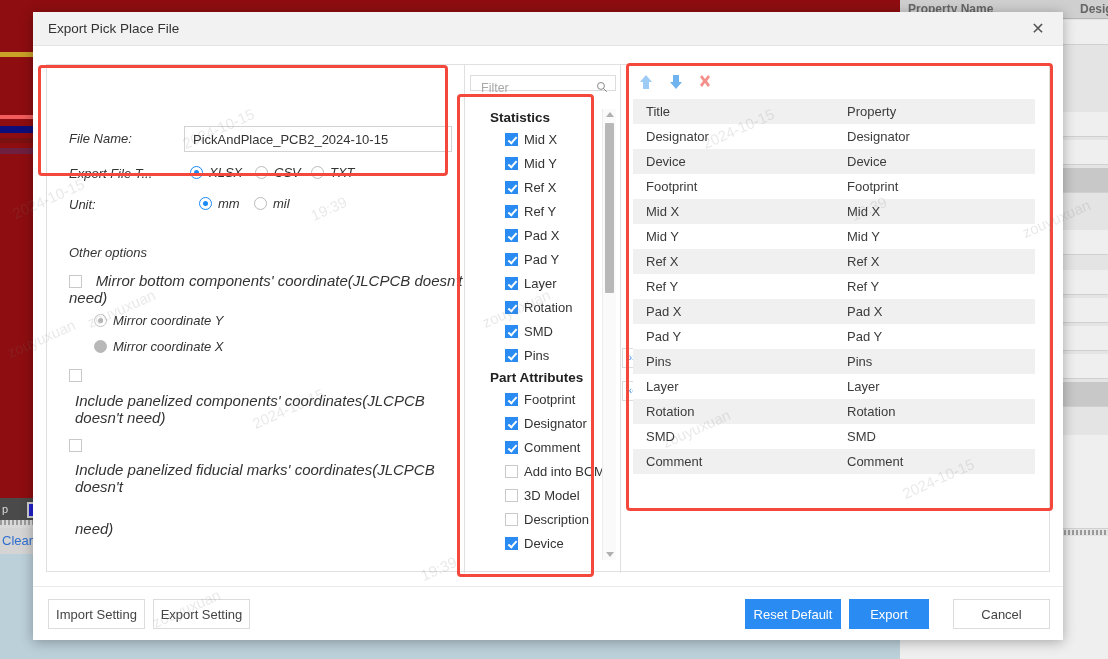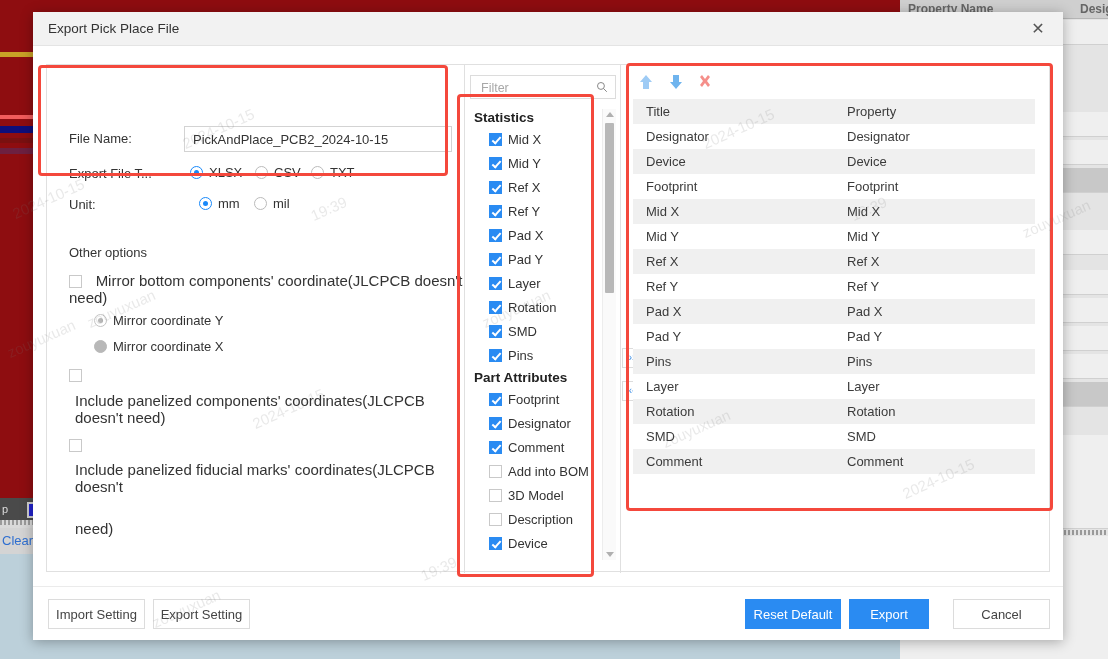--- a/index.html
+++ b/index.html
@@ -198,21 +198,21 @@
     left: 13px; top: 18px;
     width: 1004px; height: 508px;
     border: 1px solid #e0e0e0;
     box-sizing: border-box;
   }
   .vdiv1 { position: absolute; left: 417px; top: 0; width: 1px; height: 508px; background: #e0e0e0; }
   .vdiv2 { position: absolute; left: 573px; top: 0; width: 1px; height: 508px; background: #e0e0e0; }
 
   
   .left-col { position: absolute; left: 0; top: 0; width: 417px; height: 508px; }
-  .row { position: absolute; }
+  .row { position: absolute; font-style: italic; }
   .lbl { color: #333; font-size: 13px; }
   .filename-input {
     position: absolute;
     left: 137px; top: 61px;
     width: 268px; height: 26px;
     border: 1px solid #d3d3d3;
     box-sizing: border-box;
     padding: 0 8px;
     font-family: "Liberation Sans", sans-serif;
     font-size: 13px;
@@ -272,21 +272,21 @@
     transform: rotate(42deg);
   }
 
   .opt-text { font-size: 15px; color: #333; }
 
   
   .mid-col { position: absolute; left: 418px; top: 0; width: 155px; height: 508px; }
   .filter-box {
     position: absolute;
     left: 5px; top: 10px;
-    width: 146px; height: 24px;
+    width: 146px; height: 16px;
     border: 1px solid #dcdcdc;
     box-sizing: border-box;
     background: #fff;
     padding-left: 32px;
   }
   .filter-input {
     position: absolute;
     left: 8px; top: 0;
     width: 108px; height: 22px;
     border: 0; outline: none;
@@ -297,21 +297,21 @@
   }
   .filter-input::placeholder { color: #a8a8a8; }
   .search-ic {
     position: absolute;
     right: 7px; top: 5px;
     width: 12px; height: 12px;
   }
 
   .attr-list {
     position: absolute;
-    left: 5px; top: 44px;
+    left: 21px; top: 44px;
     width: 146px; height: 450px;
     overflow: hidden;
   }
   .grp-title {
     font-weight: bold;
     font-size: 13.5px;
     color: #222;
     margin: 1px 0 3px 4px;
   }
   .attr-item {

